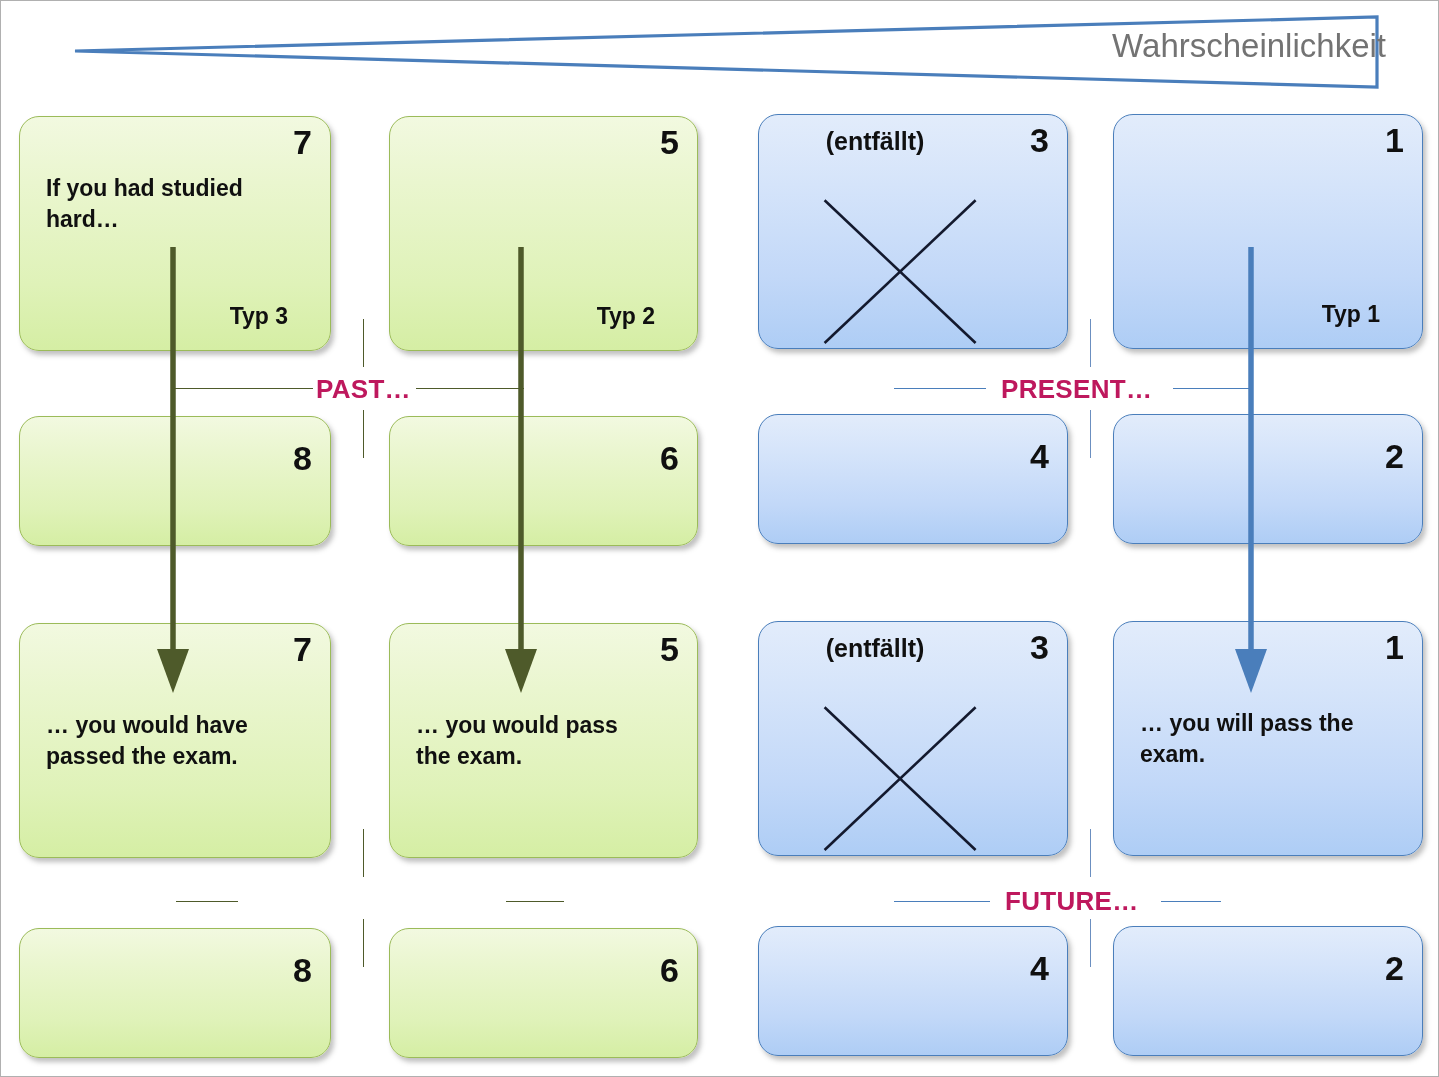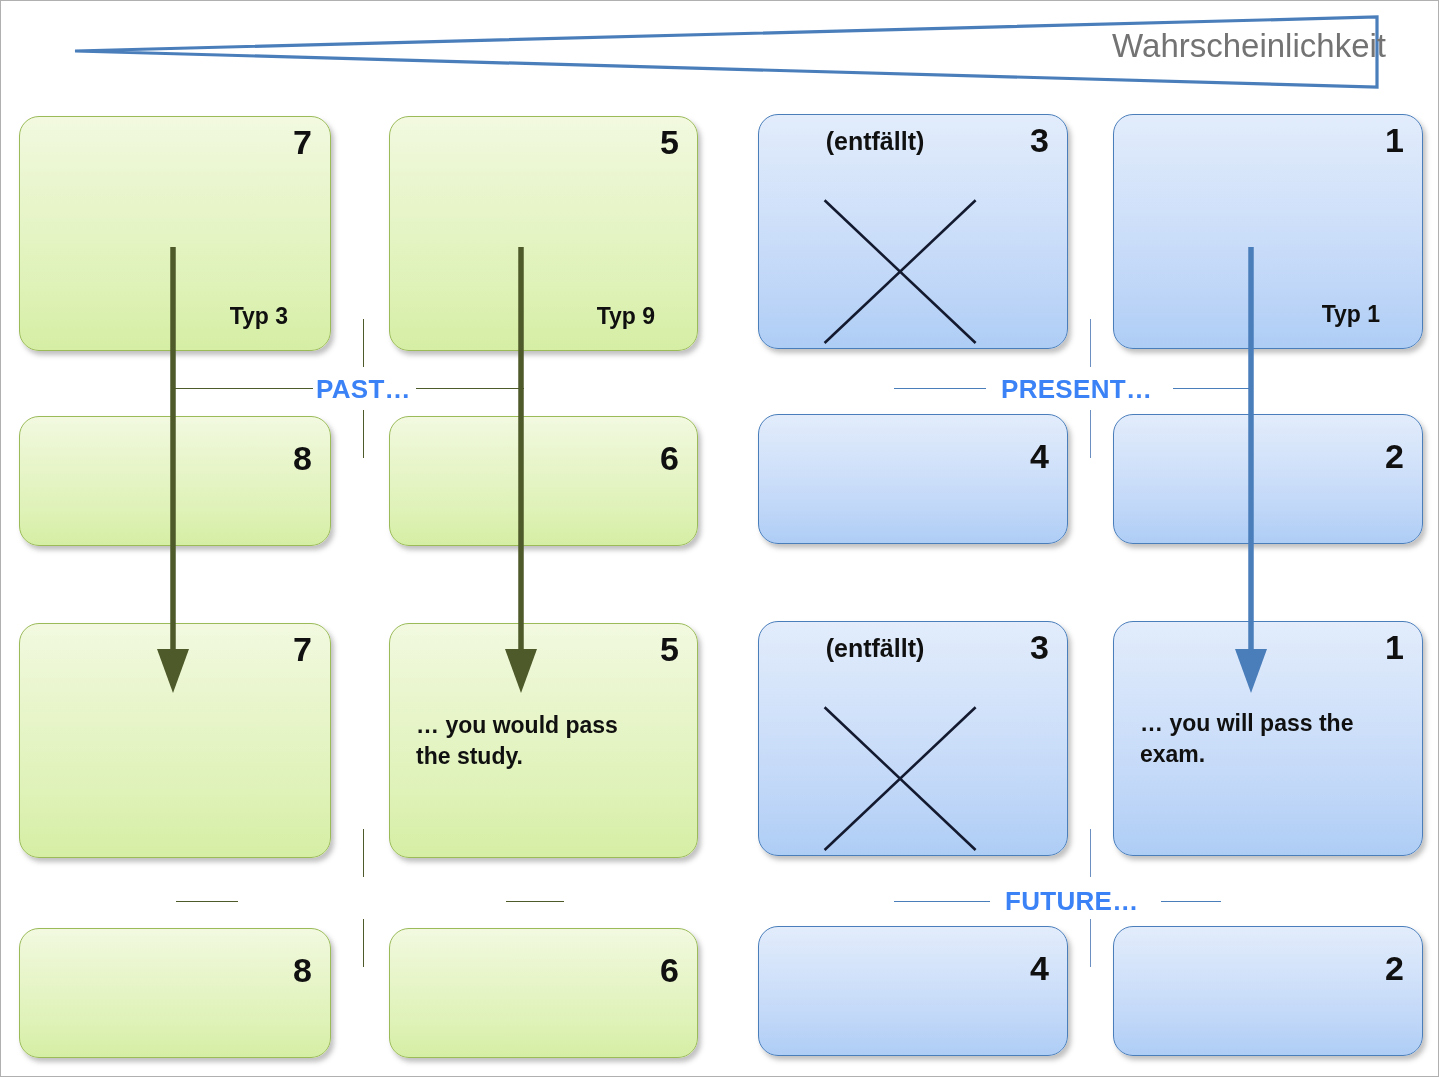--- a/index.html
+++ b/index.html
@@ -109,21 +109,21 @@
     position:absolute;
     width:1px;
   }
   .tick.green-line{background:#4e5a2a;}
   .tick.blue-line{background:#6b8fc0;}
 
   .divider-label{
     position:absolute;
     font-size:26px;
     font-weight:bold;
-    color:#3b82f6;
+    color:#be185d;
     white-space:nowrap;
     letter-spacing:0.3px;
   }
 
   
   .arrow-svg{
     position:absolute;
     pointer-events:none;
   }
 </style>
@@ -132,26 +132,27 @@
 
 <div id="canvas">
 
   <svg id="header-wedge" viewBox="0 0 1310 78" preserveAspectRatio="none">
     <polygon points="4,38 1306,4 1306,74" fill="#ffffff" stroke="#4a7ebb" stroke-width="3.2"></polygon>
   </svg>
   <div id="header-title">Wahrscheinlichkeit</div>
 
   <div class="box green" style="left:18px;top:115px;width:312px;height:235px;">
     <div class="box-num">7</div>
+    <div class="box-text">If you had studied hard…</div>
     <div class="box-typ">Typ 3</div>
   </div>
 
   <div class="box green" style="left:388px;top:115px;width:309px;height:235px;">
     <div class="box-num">5</div>
-    <div class="box-typ">Typ 9</div>
+    <div class="box-typ">Typ 2</div>
   </div>
 
   <div class="box blue" style="left:757px;top:113px;width:310px;height:235px;">
     <div class="box-num">3</div>
     <div class="box-entfaellt">(entfällt)</div>
     <svg class="box-x" viewBox="0 0 310 235" preserveAspectRatio="none">
       <line x1="66" y1="86" x2="218" y2="230" stroke="#13192e" stroke-width="2.6"></line>
       <line x1="218" y1="86" x2="66" y2="230" stroke="#13192e" stroke-width="2.6"></line>
     </svg>
   </div>
@@ -181,24 +182,25 @@
   </div>
   <div class="box blue" style="left:757px;top:413px;width:310px;height:130px;">
     <div class="box-num" style="top:24px;">4</div>
   </div>
   <div class="box blue" style="left:1112px;top:413px;width:310px;height:130px;">
     <div class="box-num" style="top:24px;">2</div>
   </div>
 
   <div class="box green" style="left:18px;top:622px;width:312px;height:235px;">
     <div class="box-num">7</div>
+    <div class="box-text" style="top:86px;">… you would have passed the exam.</div>
   </div>
   <div class="box green" style="left:388px;top:622px;width:309px;height:235px;">
     <div class="box-num">5</div>
-    <div class="box-text" style="top:86px;">… you would pass the study.</div>
+    <div class="box-text" style="top:86px;">… you would pass the exam.</div>
   </div>
   <div class="box blue" style="left:757px;top:620px;width:310px;height:235px;">
     <div class="box-num">3</div>
     <div class="box-entfaellt">(entfällt)</div>
     <svg class="box-x" viewBox="0 0 310 235" preserveAspectRatio="none">
       <line x1="66" y1="86" x2="218" y2="230" stroke="#13192e" stroke-width="2.6"></line>
       <line x1="218" y1="86" x2="66" y2="230" stroke="#13192e" stroke-width="2.6"></line>
     </svg>
   </div>
   <div class="box blue" style="left:1112px;top:620px;width:310px;height:235px;">

